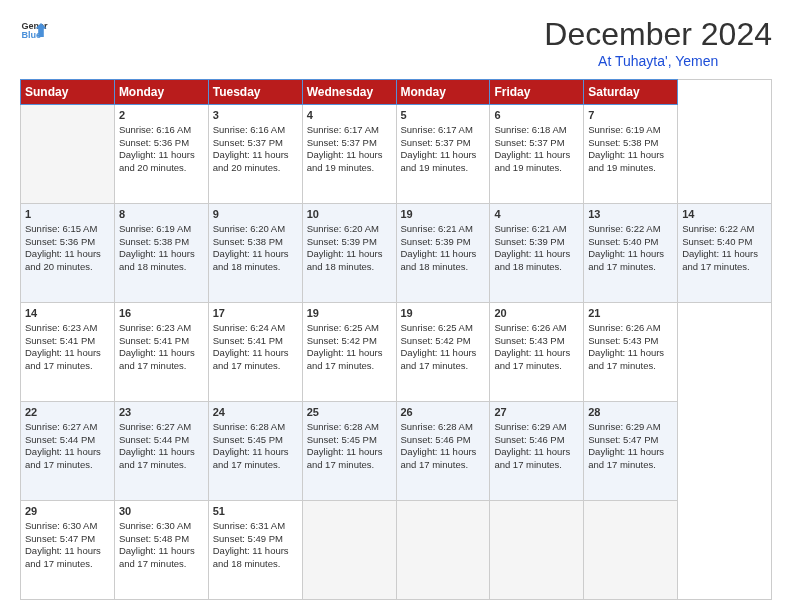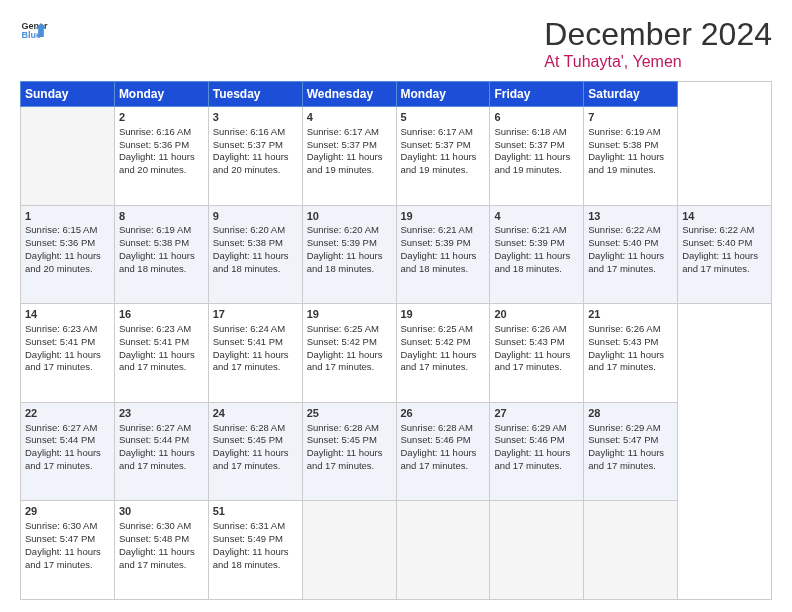--- a/index.html
+++ b/index.html
@@ -26,40 +26,40 @@
     .logo {
       display: flex;
       align-items: center;
       gap: 4px;
     }
     .logo-icon {
       width: 28px;
       height: 28px;
     }
     .title-area {
-      text-align: left;
+      text-align: center;
     }
     .month-title {
       font-size: 32px;
       font-weight: normal;
       color: #333;
     }
     .subtitle {
-      font-size: 16px;
-      color: #be185d;
+      font-size: 14px;
+      color: #1d4ed8;
     }
     .calendar {
       flex: 1;
       border: 1px solid #ccc;
       border-collapse: collapse;
       width: 100%;
       table-layout: fixed;
     }
     .calendar th {
-      background: #1d4ed8;
+      background: #b91c1c;
       color: #fff;
       font-size: 12px;
       font-weight: bold;
       padding: 5px 4px;
       text-align: left;
       border: 1px solid #5590d8;
     }
     .calendar td {
       vertical-align: top;
       border: 1px solid #ccc;

